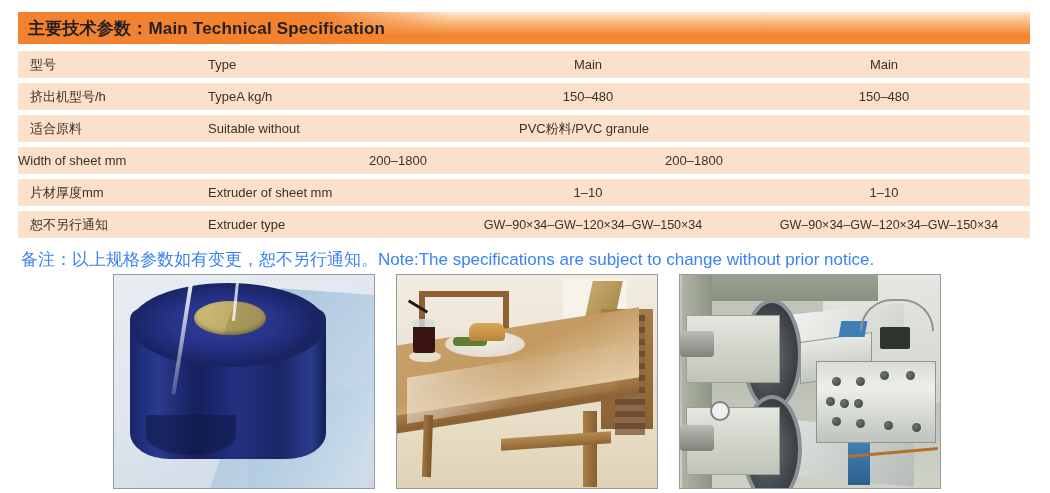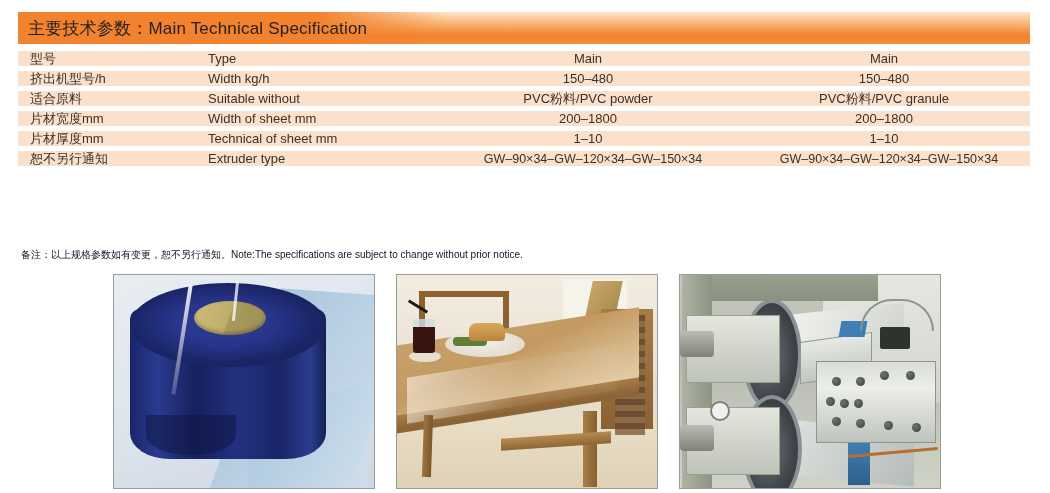--- a/index.html
+++ b/index.html
@@ -49,36 +49,36 @@
     background:
       linear-gradient(to right,
         rgba(242,130,46,1) 0%,
         rgba(242,130,46,1) 70%,
         rgba(242,130,46,0) 100%);
   }
   .spec-header-title {
     position: relative;
     z-index: 2;
     font-size: 17px;
-    font-weight: normal;
+    font-weight: bold;
     color: #231f20;
     letter-spacing: 0.2px;
     white-space: nowrap;
   }
 
   
   .spec-table {
     position: absolute;
     left: 18px;
     top: 51px;
     width: 1012px;
   }
   .spec-row {
     position: relative;
-    height: 15px;
+    height: 27px;
     margin-bottom: 5px;
     background: #fbe0cb;
     display: flex;
     align-items: center;
     box-sizing: border-box;
   }
   .cell {
     font-size: 13px;
     color: #3b3127;
     white-space: nowrap;
@@ -110,22 +110,22 @@
     font-size: 12.5px;
   }
   .row-extruder .cell-a { width: 310px; }
   .row-extruder .cell-b { width: 282px; }
 
   
   .spec-note {
     position: absolute;
     left: 21px;
     top: 248px;
-    font-size: 10px;
-    color: #0f172a;
+    font-size: 17px;
+    color: #3b82f6;
     white-space: nowrap;
   }
 
   
   .photo-strip {
     position: absolute;
     left: 113px;
     top: 274px;
     width: 830px;
     height: 215px;
@@ -403,42 +403,40 @@
 
     <div class="spec-row">
       <div class="cell cell-cn">型号</div>
       <div class="cell cell-en">Type</div>
       <div class="cell cell-a">Main</div>
       <div class="cell cell-b">Main</div>
     </div>
 
     <div class="spec-row">
       <div class="cell cell-cn">挤出机型号/h</div>
-      <div class="cell cell-en">Width  kg/h</div>
+      <div class="cell cell-en">TypeA  kg/h</div>
       <div class="cell cell-a">150–480</div>
       <div class="cell cell-b">150–480</div>
     </div>
 
     <div class="spec-row">
       <div class="cell cell-cn">适合原料</div>
       <div class="cell cell-en">Suitable without</div>
-      <div class="cell cell-a">PVC粉料/PVC powder</div>
       <div class="cell cell-b">PVC粉料/PVC granule</div>
     </div>
 
     <div class="spec-row">
-      <div class="cell cell-cn">片材宽度mm</div>
       <div class="cell cell-en">Width of sheet mm</div>
       <div class="cell cell-a">200–1800</div>
       <div class="cell cell-b">200–1800</div>
     </div>
 
     <div class="spec-row">
       <div class="cell cell-cn">片材厚度mm</div>
-      <div class="cell cell-en">Technical of sheet mm</div>
+      <div class="cell cell-en">Extruder of sheet mm</div>
       <div class="cell cell-a">1–10</div>
       <div class="cell cell-b">1–10</div>
     </div>
 
     <div class="spec-row row-extruder">
       <div class="cell cell-cn">恕不另行通知</div>
       <div class="cell cell-en">Extruder type</div>
       <div class="cell cell-a">GW–90×34–GW–120×34–GW–150×34</div>
       <div class="cell cell-b">GW–90×34–GW–120×34–GW–150×34</div>
     </div>

